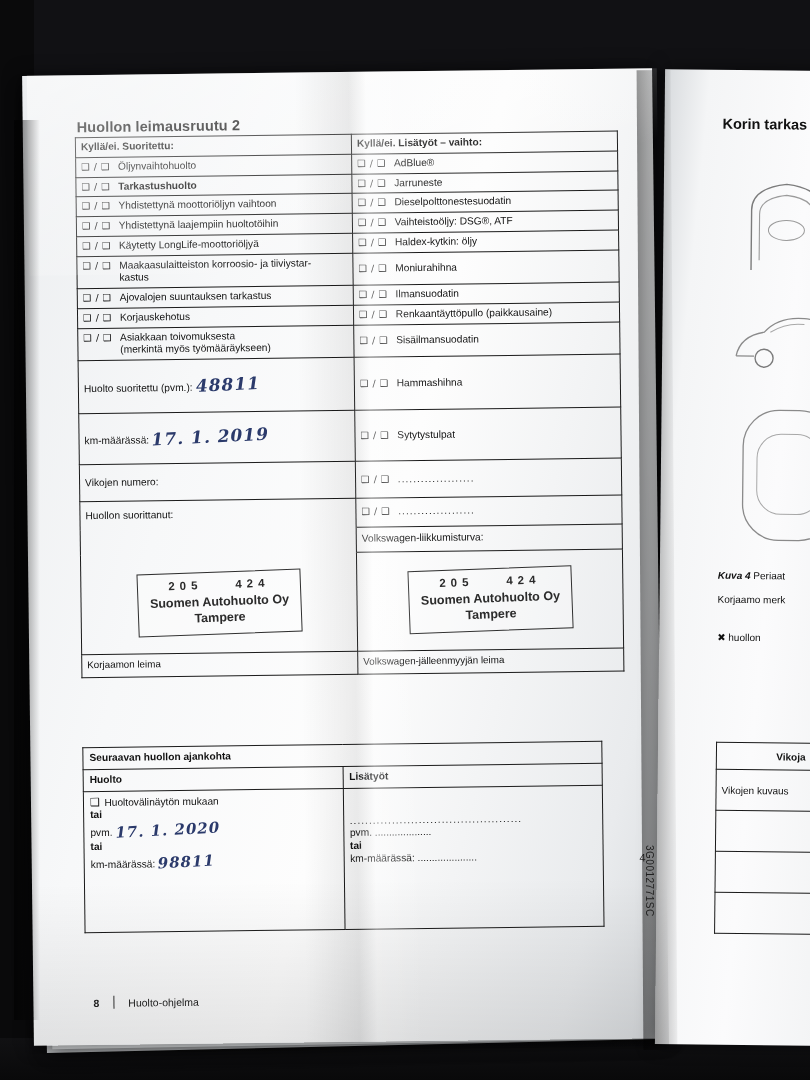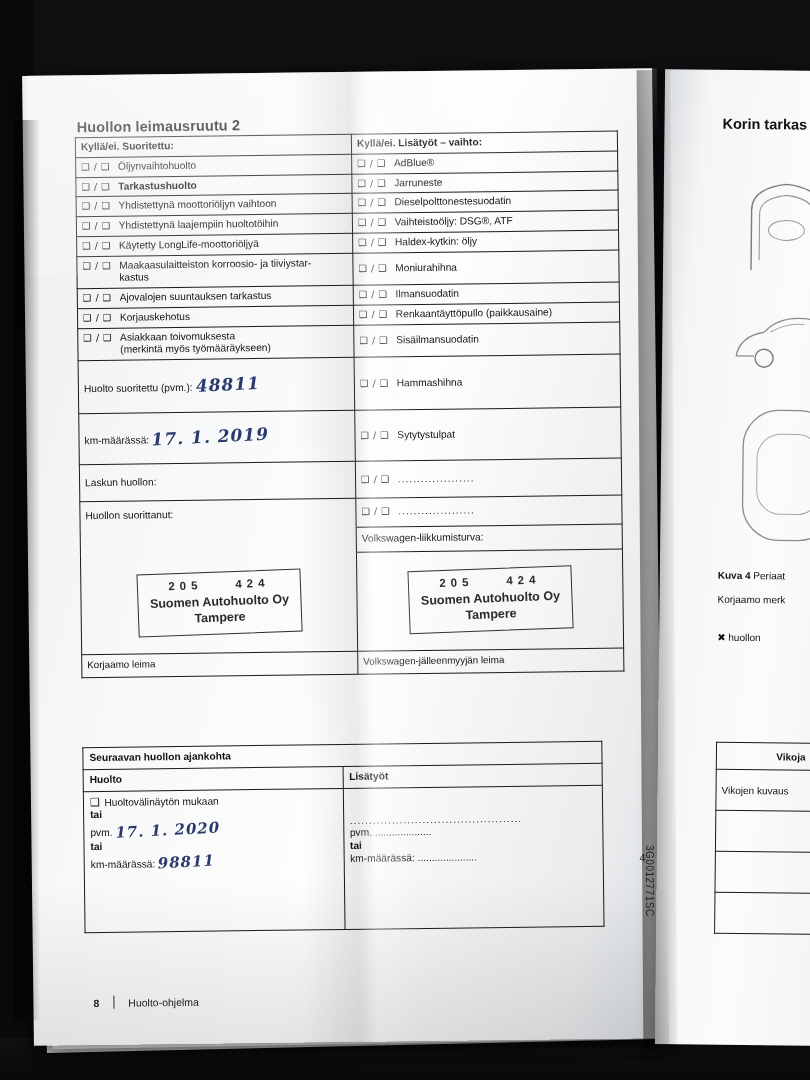--- a/index.html
+++ b/index.html
@@ -238,21 +238,21 @@
   .car-art {
     position: absolute;
     left: 68px;
     opacity: 0.85;
   }
   #right-content .cap {
     position: absolute;
     left: 58px;
     font-size: 10px;
   }
-  #right-content .cap b { font-weight: bold; }
+  #right-content .cap b { font-weight: bold; font-style: italic; }
 
   #right-table {
     position: absolute;
     left: 58px;
     top: 672px;
     width: 150px;
     border-collapse: collapse;
   }
   #right-table td {
     border: 1px solid #1a1a1a;
@@ -472,21 +472,21 @@
         <td class="c-right">
           <div class="row-inline">
             <span class="chk">❑ / ❑</span>
             <span class="txt">Sytytystulpat</span>
           </div>
         </td>
       </tr>
 
       <tr>
         <td class="c-left" style="height:30px">
-          <span>Laskun huollon:</span>
+          <span>Vikojen numero:</span>
         </td>
         <td class="c-right">
           <div class="row-inline">
             <span class="chk">❑ / ❑</span>
             <span class="txt underline-dots">....................</span>
           </div>
         </td>
       </tr>
 
       <tr>
@@ -528,21 +528,21 @@
               <span>424</span>
             </div>
             <div class="l1">Suomen Autohuolto Oy</div>
             <div class="l2">Tampere</div>
           </div>
         </td>
       </tr>
 
       <tr>
         <td class="c-left" style="height:16px; border-top:none">
-          <span style="font-size:9.8px">Korjaamo leima</span>
+          <span style="font-size:9.8px">Korjaamon leima</span>
         </td>
         <td class="c-right" style="height:16px; border-top:none">
           <span style="font-size:9.8px">Volkswagen-jälleenmyyjän leima</span>
         </td>
       </tr>
     </tbody>
       </table>
 
     <table class="grid" id="next-table">
       <tbody>

